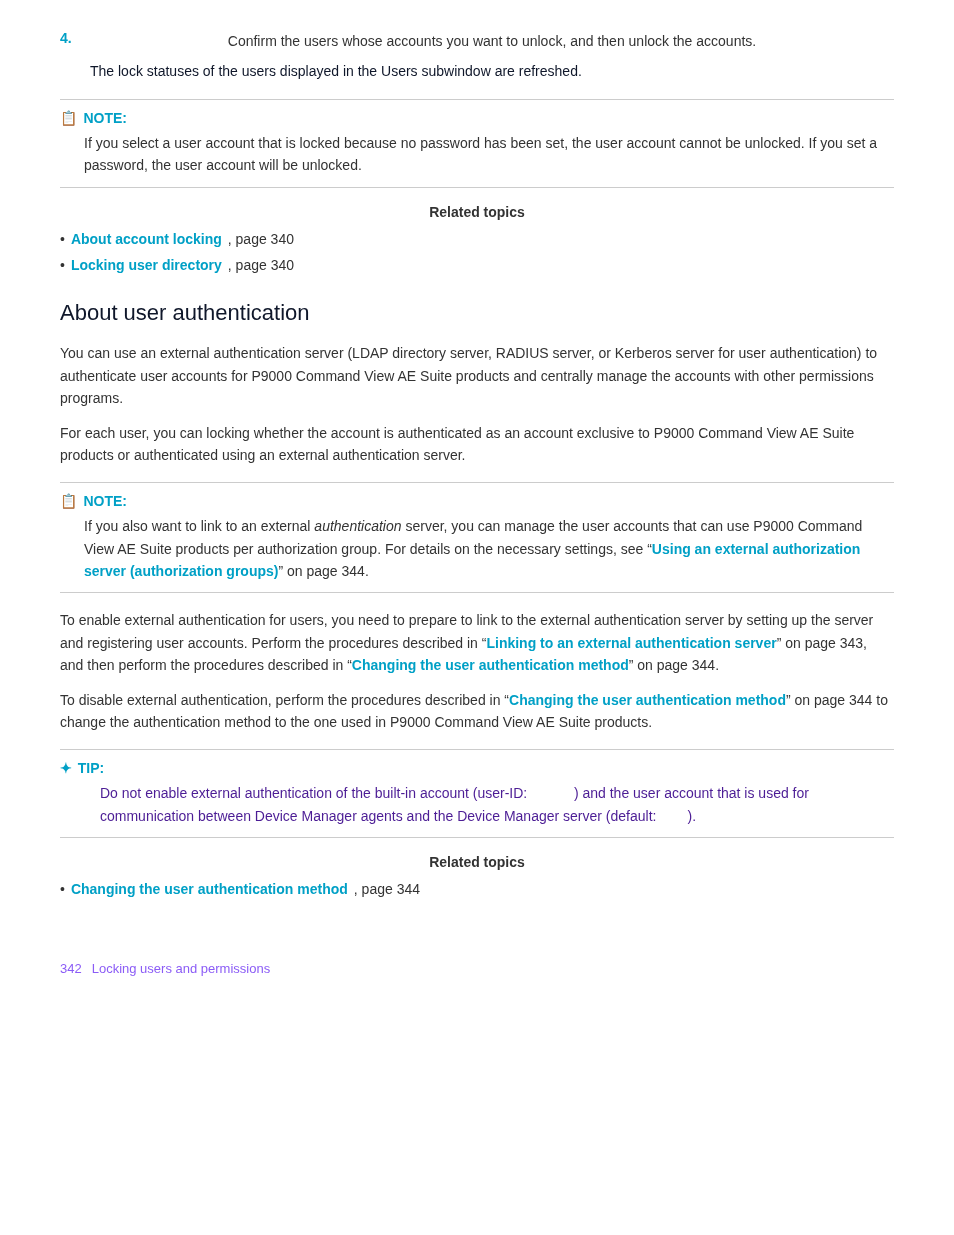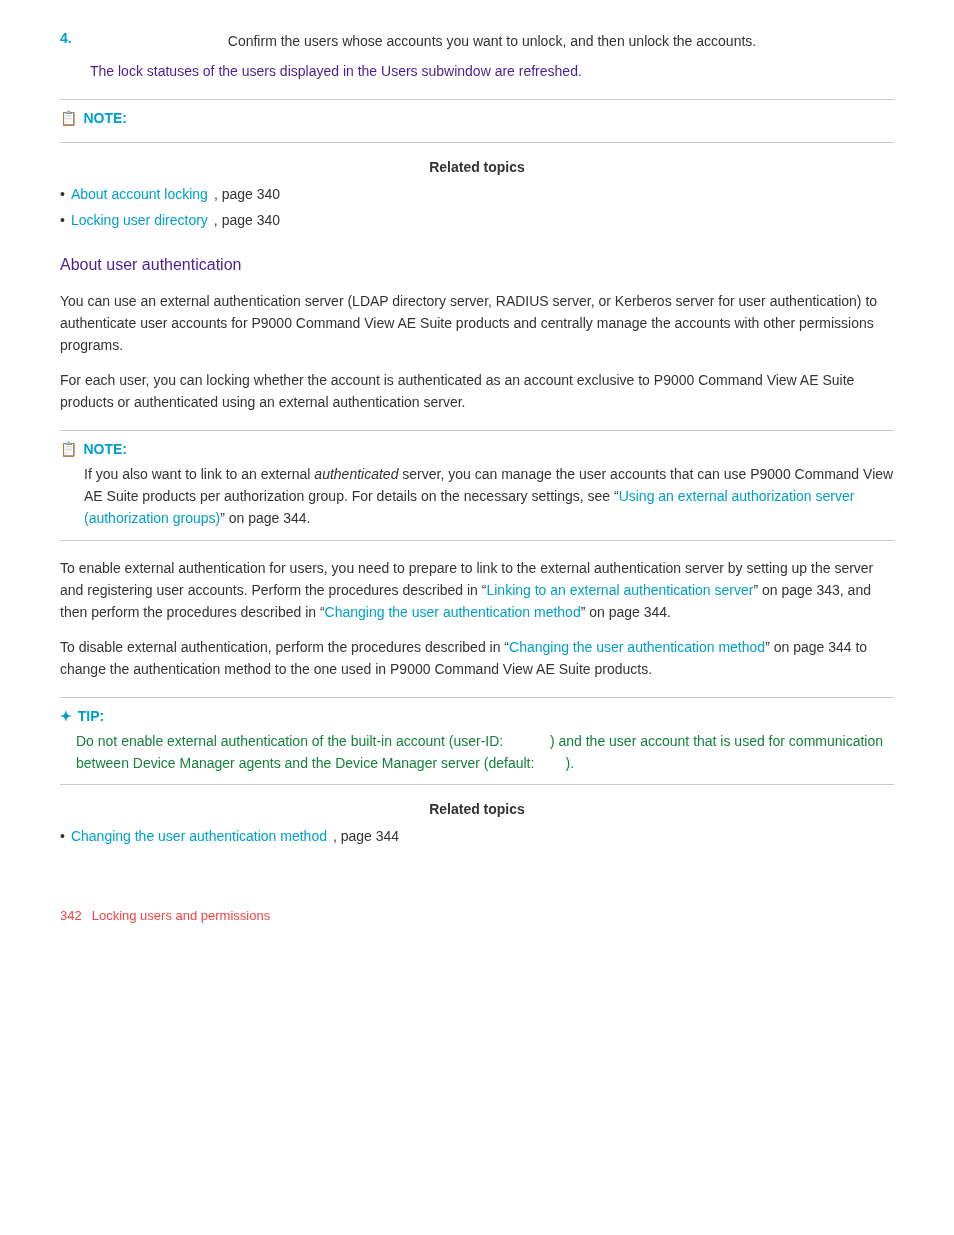--- a/index.html
+++ b/index.html
@@ -21,21 +21,21 @@
       color: #00a0c6;
       font-weight: bold;
       min-width: 18px;
     }
     .step-text { flex: 1; line-height: 1.6; text-align: center; }
     .sub-text {
       margin-left: 30px;
       margin-top: 4px;
       margin-bottom: 16px;
       line-height: 1.6;
-      color: #4c1d95;
+      color: #0f172a;
     }
     .note-box {
       border-top: 1px solid #ccc;
       border-bottom: 1px solid #ccc;
       padding: 10px 0;
       margin: 16px 0;
     }
     .note-header {
       display: flex;
       align-items: center;
@@ -64,22 +64,22 @@
       gap: 6px;
       color: #00a0c6;
       font-weight: bold;
       margin-bottom: 6px;
     }
     .tip-icon {
       font-size: 14px;
     }
     .tip-body {
       line-height: 1.6;
-      color: #15803d;
-      margin-left: 16px;
+      color: #4c1d95;
+      margin-left: 40px;
     }
     .related-topics {
       margin: 16px 0;
     }
     .related-title {
       font-weight: bold;
       margin-bottom: 8px;
       text-align: center;
     }
     .related-list {
@@ -92,57 +92,59 @@
       margin-bottom: 4px;
       line-height: 1.6;
     }
     .bullet {
       color: #333;
     }
     a, .link {
       color: #00a0c6;
       text-decoration: none;
       cursor: pointer;
+      font-weight: bold;
     }
     .section-heading {
-      color: #4c1d95;
-      font-size: 16px;
+      color: #0f172a;
+      font-size: 22px;
       font-weight: normal;
       margin: 24px 0 16px 0;
       border-bottom: none;
     }
     .body-text {
       line-height: 1.6;
       margin-bottom: 12px;
       color: #333;
     }
     .italic { font-style: italic; }
     .footer {
       margin-top: 60px;
       font-size: 13px;
-      color: #ef4444;
+      color: #8b5cf6;
       display: flex;
       gap: 10px;
     }
     .footer-page { font-weight: normal; }
   </style>
 </head>
 <body>
 
 <div class="step-item">
   <span class="step-num">4.</span>
   <span class="step-text">Confirm the users whose accounts you want to unlock, and then unlock the accounts.</span>
 </div>
 <div class="sub-text">The lock statuses of the users displayed in the Users subwindow are refreshed.</div>
 
 <div class="note-box">
   <div class="note-header">
     <span class="note-icon">📋</span>
     <span>NOTE:</span>
   </div>
+  <div class="note-body">If you select a user account that is locked because no password has been set, the user account cannot be unlocked. If you set a password, the user account will be unlocked.</div>
 </div>
 
 <div class="related-topics">
   <div class="related-title">Related topics</div>
   <ul class="related-list">
     <li>
       <span class="bullet">•</span>
       <span><a class="link">About account locking</a></span>
         <span>, page 340</span>
     </li>
@@ -158,21 +160,21 @@
 
 <p class="body-text">You can use an external authentication server (LDAP directory server, RADIUS server, or Kerberos server for user authentication) to authenticate user accounts for P9000 Command View AE Suite products and centrally manage the accounts with other permissions programs.</p>
 <p class="body-text">For each user, you can locking whether the account is authenticated as an account exclusive to P9000 Command View AE Suite products or authenticated using an external authentication server.</p>
 
 <div class="note-box">
   <div class="note-header">
     <span class="note-icon">📋</span>
     <span>NOTE:</span>
   </div>
   <div class="note-body">
-    <span>If you also want to link to an external </span><span class="italic">authenticated</span><span> server, you can manage the user accounts that can use P9000 Command View AE Suite products per authorization group. For details on the necessary settings, see “</span><a class="link">Using an external authorization server (authorization groups)</a><span>” on page 344.</span>
+    <span>If you also want to link to an external </span><span class="italic">authentication</span><span> server, you can manage the user accounts that can use P9000 Command View AE Suite products per authorization group. For details on the necessary settings, see “</span><a class="link">Using an external authorization server (authorization groups)</a><span>” on page 344.</span>
   </div>
 </div>
 
 <p class="body-text">
   <span>To enable external authentication for users, you need to prepare to link to the external authentication server by setting up the server and registering user accounts. Perform the procedures described in “</span><a class="link">Linking to an external authentication server</a><span>” on page 343, and then perform the procedures described in “</span><a class="link">Changing the user authentication method</a><span>” on page 344.</span>
 </p>
 
 <p class="body-text">
   <span>To disable external authentication, perform the procedures described in “</span><a class="link">Changing the user authentication method</a><span>” on page 344 to change the authentication method to the one used in P9000 Command View AE Suite products.</span>
 </p>

